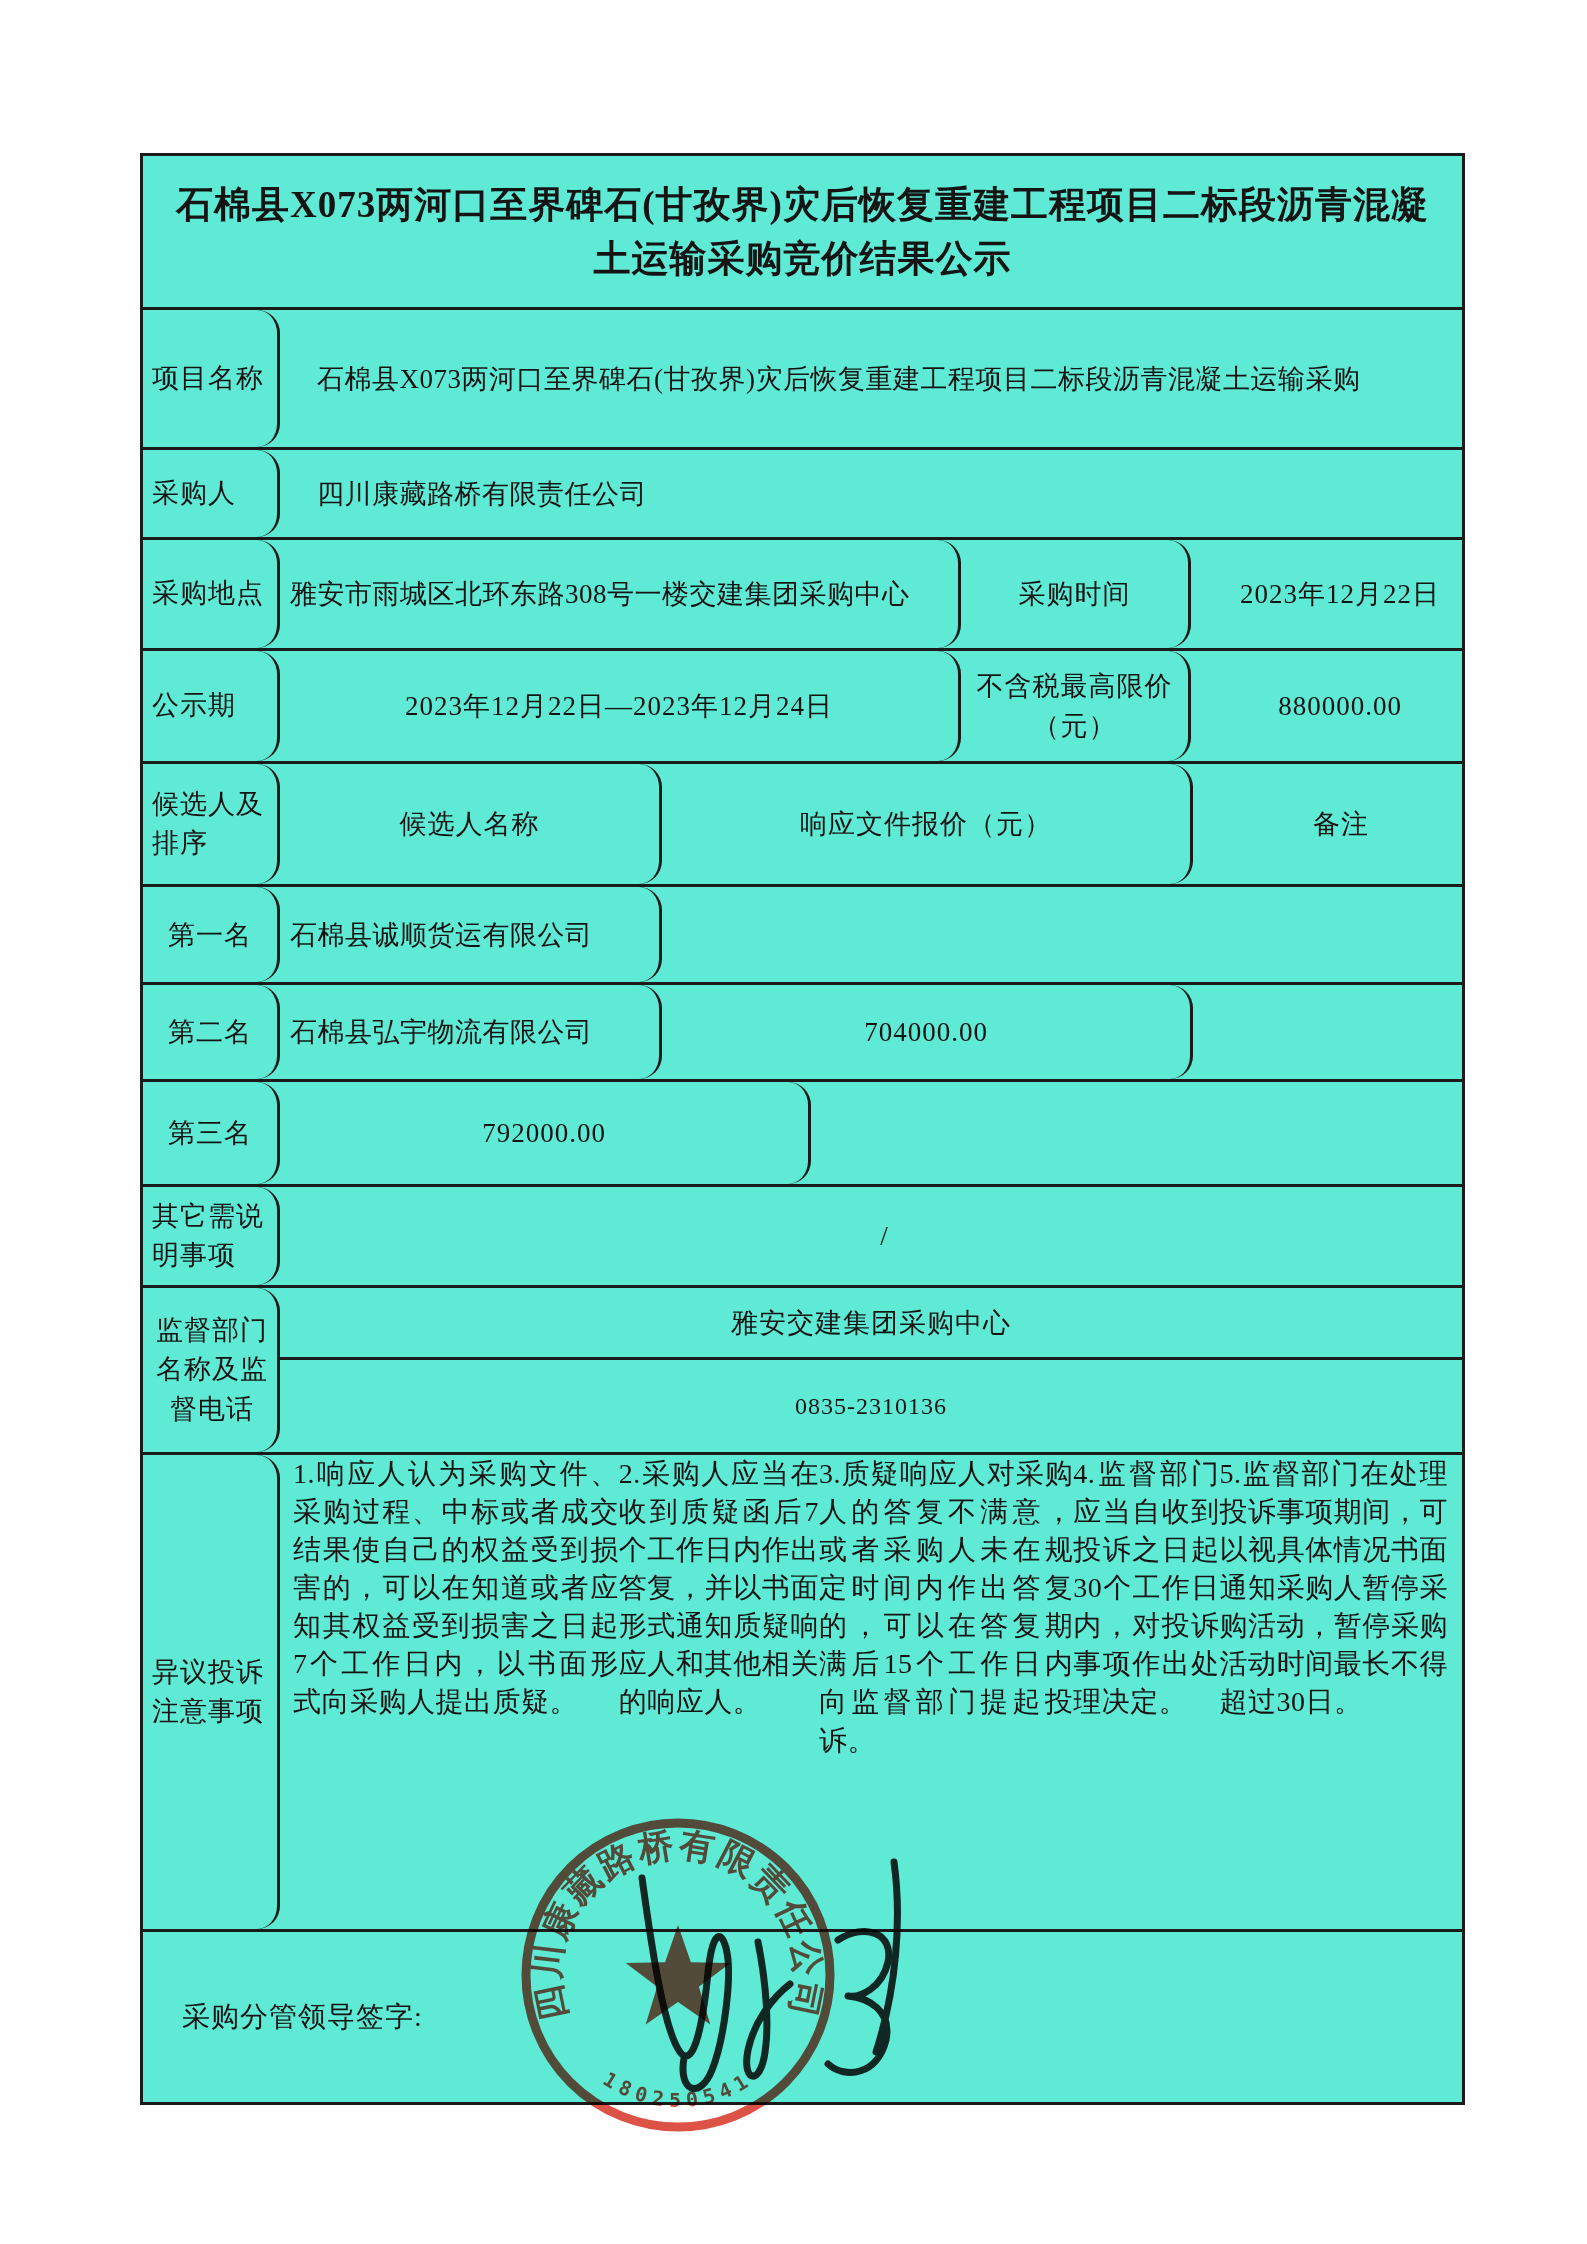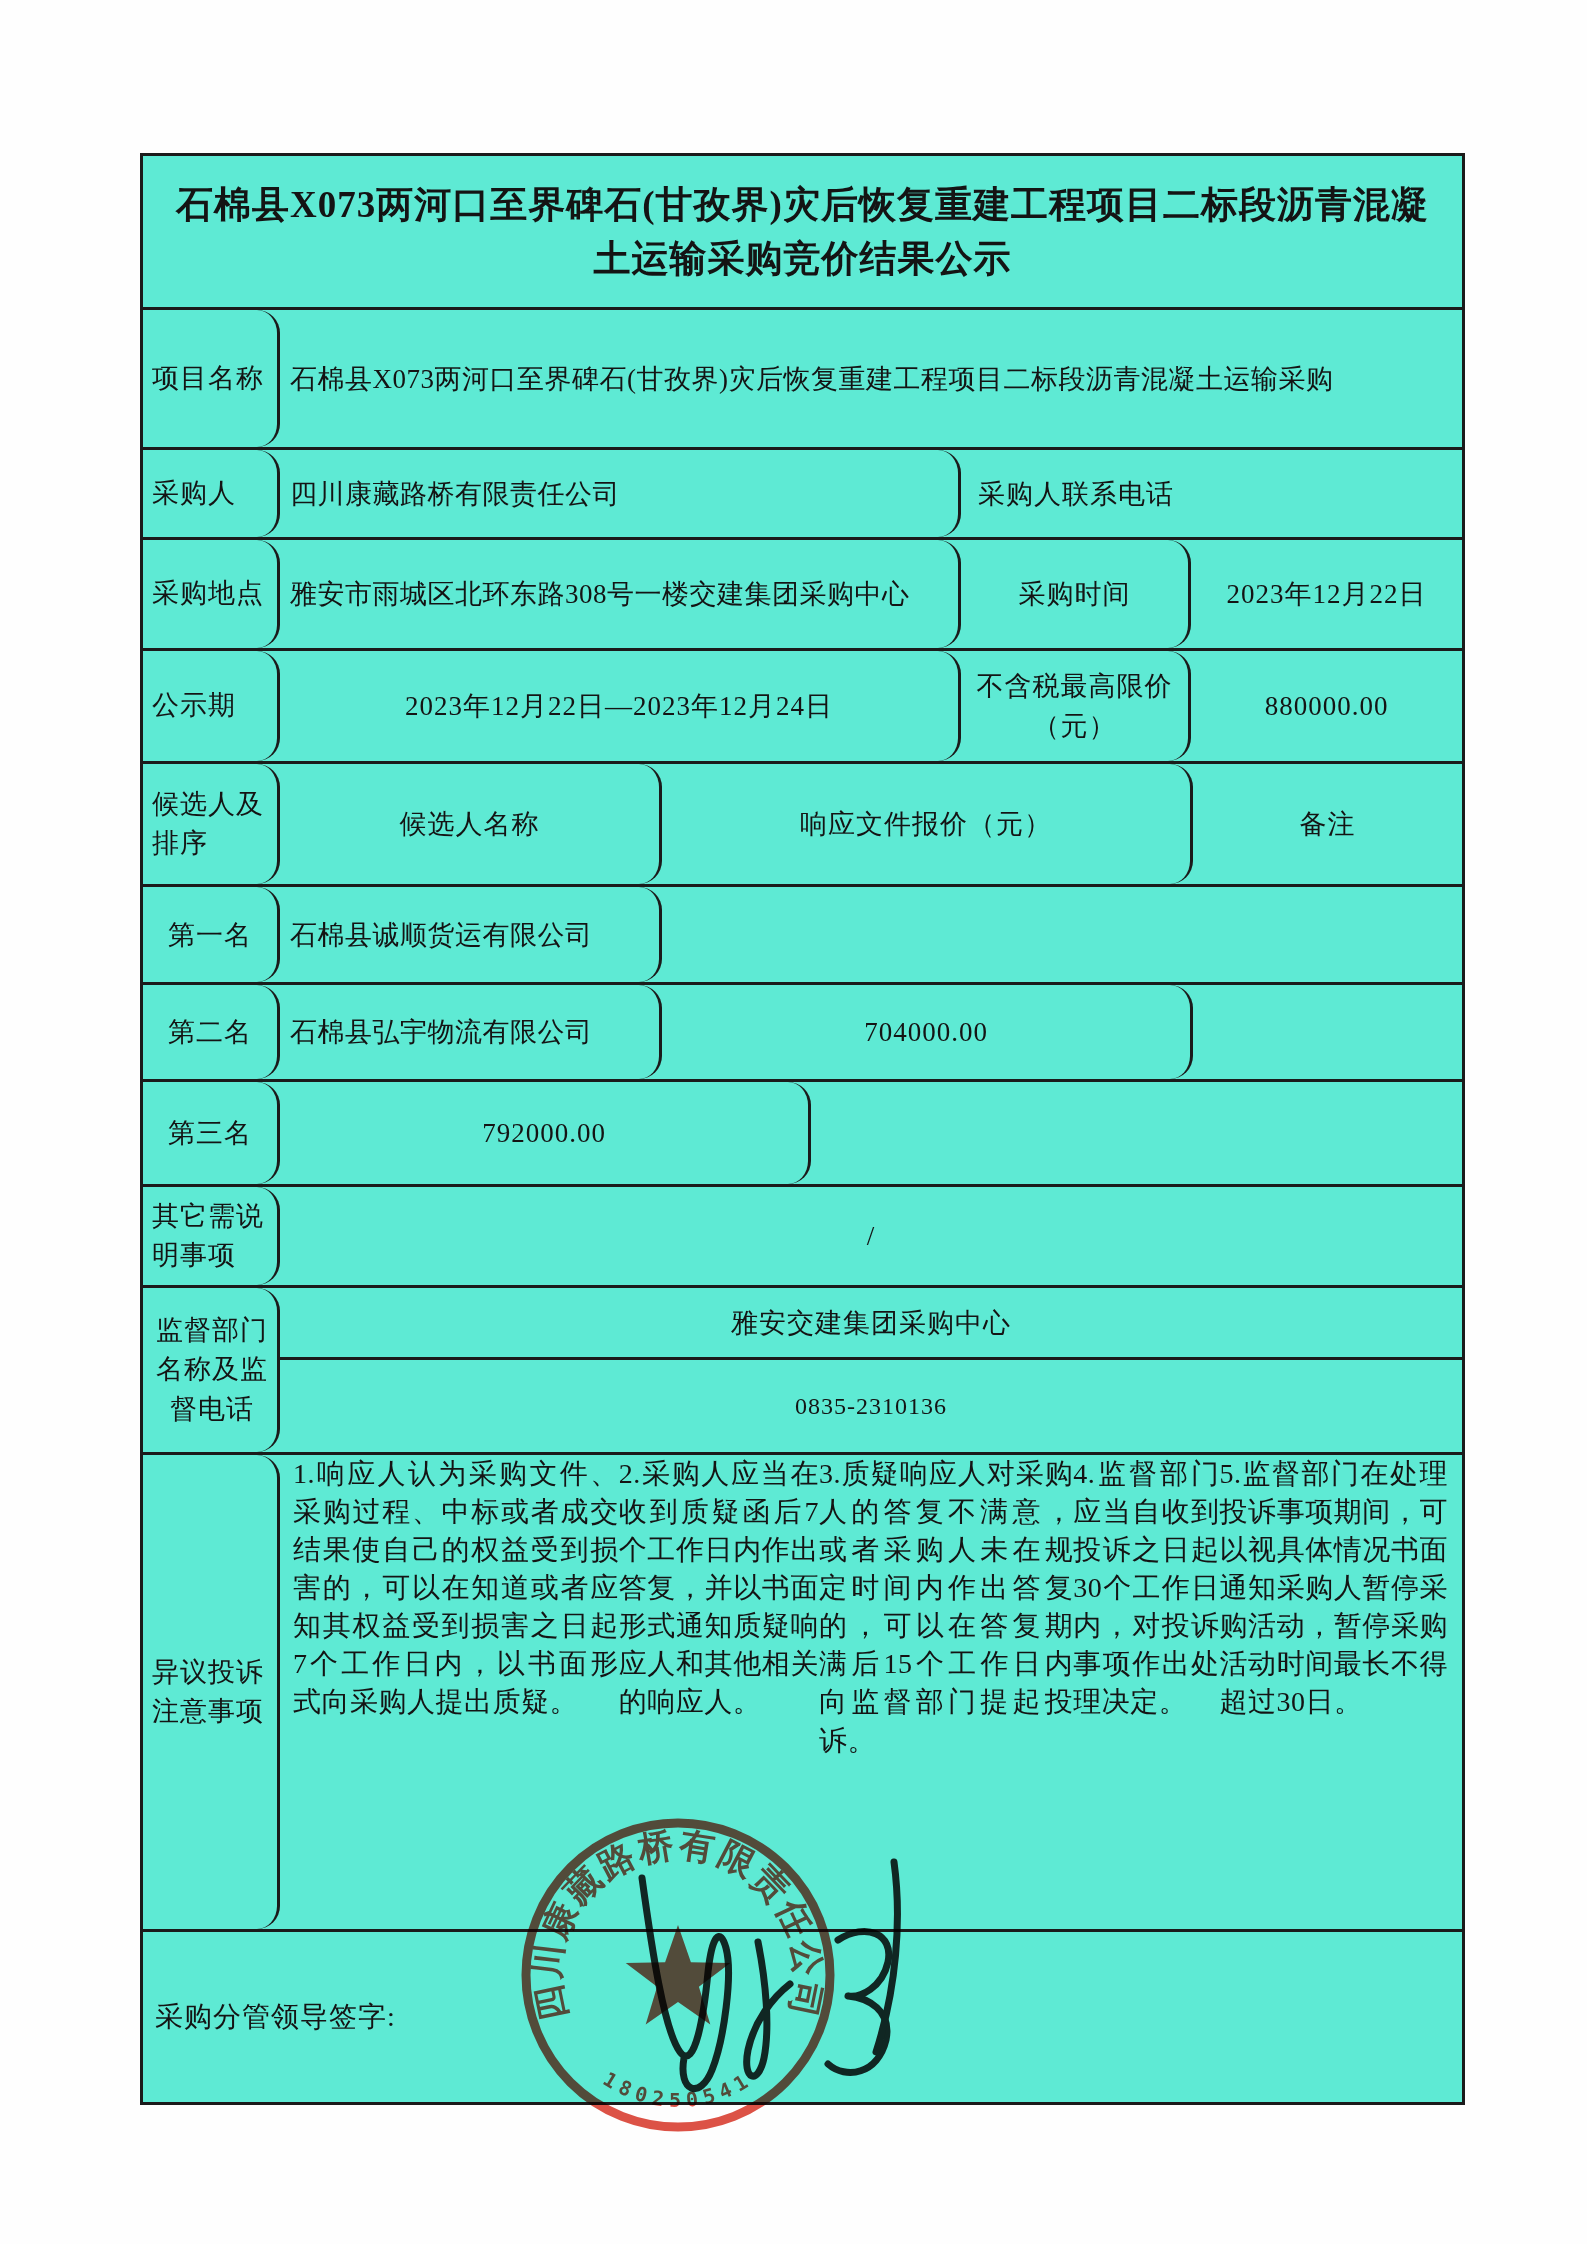--- a/index.html
+++ b/index.html
@@ -13,21 +13,21 @@
     border:3px solid #1b1b1b;box-sizing:border-box;background:#5eead4;
   }
   .row{display:flex;border-bottom:3px solid #1b1b1b;box-sizing:border-box;}
   .row:last-child{border-bottom:none;}
   .c{
     box-sizing:border-box;border-right:3px solid #1b1b1b;
     display:flex;align-items:center;font-size:27px;letter-spacing:1px;
     overflow:hidden;
     border-radius:23px;
   }
-  .c:last-child{border-right:none;}
+  .c:last-child{border-right:none;margin-left:27px;}
   
   .w-label{width:137px;flex:0 0 137px;padding-left:9px;}
   .w-b2{width:681px;flex:0 0 681px;}
   .w-c3{width:230px;flex:0 0 230px;justify-content:center;text-align:center;}
   .w-d4{flex:1;justify-content:center;text-align:center;}
   .w-name{width:382px;flex:0 0 382px;}
   .w-price{width:531px;flex:0 0 531px;justify-content:center;text-align:center;}
   
   .h-title{height:154px;}
   .h-project{height:140px;}
@@ -89,23 +89,20 @@
       </div>
     </div>
 
     <div class="row h-purchaser">
       <div class="c w-label">
         <span class="lbl-wrap">采购人</span>
       </div>
       <div class="c w-b2 val-left">
         <span>四川康藏路桥有限责任公司</span>
       </div>
-      <div class="c w-c3">
-        <span>采购人联系电话</span>
-      </div>
     </div>
 
     <div class="row h-location">
       <div class="c w-label">
         <span class="lbl-wrap">采购地点</span>
       </div>
       <div class="c w-b2 val-left">
         <span>雅安市雨城区北环东路308号一楼交建集团采购中心</span>
       </div>
       <div class="c w-c3">

